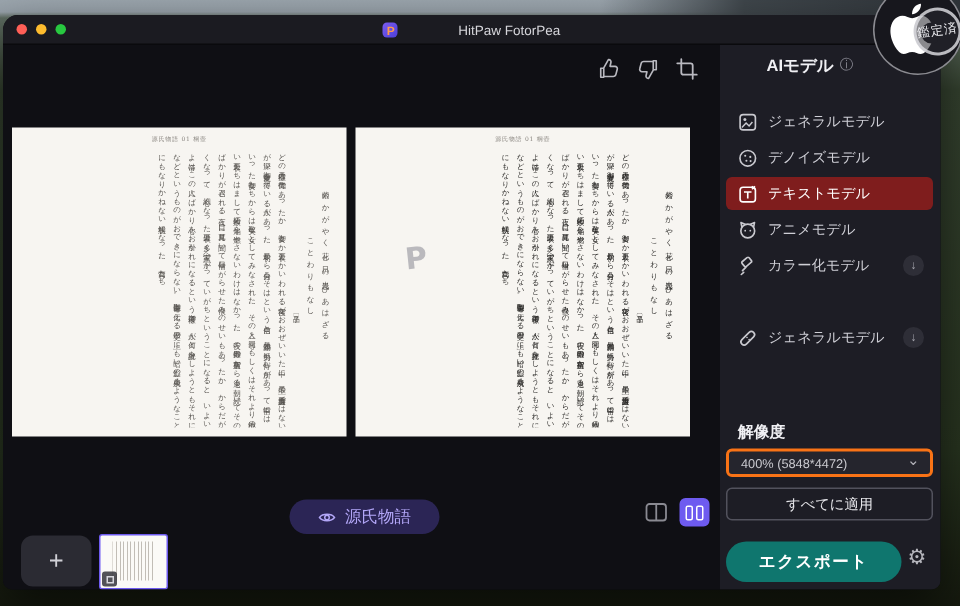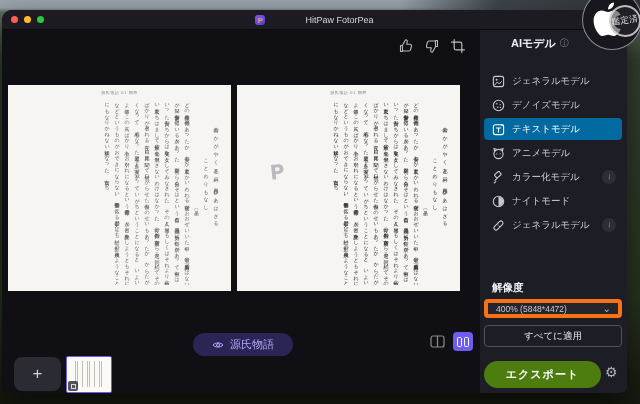--- a/index.html
+++ b/index.html
@@ -76,35 +76,35 @@
   .thumb-badge i { position:absolute; left:2.5px; top:2.5px; width:5px; height:5px; border:1px solid #d8d8de; display:block; }
 
   
   .panel { position:absolute; right:0; top:0; width:147px; height:363px; background:#1d1d25; }
   .panel-header { position:absolute; left:12px; top:6px; display:flex; align-items:center; gap:4px; }
   .panel-header b { color:#f0f0f4; font-size:11px;margin-left:19px; }
   .info-glyph { color:#8a8a94; font-size:9px; }
   .model-item { position:absolute; left:4px; width:138px; height:22px; border-radius:4px;
     display:flex; align-items:center; gap:7px; padding-left:8px; }
   .model-item .lbl { font-size:9.5px; color:#cfcfd6; white-space:nowrap; }
-  .model-item.selected { background:#0369a1; }
+  .model-item.selected { background:#7f1d1d; }
   .model-item.selected .lbl { color:#ffffff; }
   .model-item svg { flex:0 0 auto; display:block; }
   .dl-badge { position:absolute; right:6px; width:14px; height:14px; border-radius:50%; background:#2e2e37;
     color:#a6a6ae; font-size:8px; line-height:14px; text-align:center; }
 
   .res-label { position:absolute; left:12px; top:251px; color:#f0f0f4; font-size:10.5px; font-weight:bold; }
   .res-select { position:absolute; left:4px; top:269px; width:138px; height:19px; background:#25252d;
-    border:4px solid #f97316; border-radius:4px; display:flex; align-items:center; }
+    border:2px solid #f97316; border-radius:4px; display:flex; align-items:center; }
   .res-select .val { margin-left:8px; font-size:8.5px; color:#c9c9cf; }
   .res-select .chev { position:absolute; right:7px; top:0px; color:#b5b5bc; font-size:10px; }
   .apply-btn { position:absolute; left:4px; top:295px; width:138px; height:22px; border:1px solid #52525d;
     border-radius:4px; display:flex; align-items:center; justify-content:center; color:#e8e8ec; font-size:9.5px; }
   .export-btn { position:absolute; left:4px; top:331px; width:117px; height:27px; border-radius:14px;
-    background:#4d7c0f; display:flex; align-items:center; justify-content:center;
+    background:#0f766e; display:flex; align-items:center; justify-content:center;
     color:#fff; font-size:11px; font-weight:bold; letter-spacing:1px; }
   .gear { position:absolute; left:125px; top:334px; color:#b5b5bc; font-size:14px;
     font-family:"DejaVu Sans",sans-serif; }
 
   
   .apple-badge { position:absolute; left:582px; top:-10px; width:60px; height:60px; border-radius:50%;
     background:#17171d; border:1.5px solid rgba(235,235,240,.55); }
   .stamp { position:absolute; left:26px; top:14px; width:32px; height:32px; border-radius:50%;
     border:2px solid rgba(225,225,230,.8); background:rgba(40,40,48,.55);
     display:flex; align-items:center; justify-content:center; transform:rotate(-8deg); }
@@ -255,27 +255,20 @@
 
         <div class="model-item" style="top:136px">
           <svg width="13" height="13" viewBox="0 0 13 13">
             <rect x="3.2" y="1.2" width="6" height="4.2" rx="1" transform="rotate(-40 6.5 4)" fill="none" stroke="#c9c9cf" stroke-width="1.1"></rect>
             <path d="M5.2 7.2 L3 9.4 M3.8 10.6 l-1.6 1.4" fill="none" stroke="#c9c9cf" stroke-width="1.1" stroke-linecap="round"></path>
           </svg>
           <span class="lbl">カラー化モデル</span>
           <span class="dl-badge">↓</span>
         </div>
 
-        <div class="model-item" style="top:160px">
-          <svg width="13" height="13" viewBox="0 0 13 13">
-            <circle cx="6.5" cy="6.5" r="5.2" fill="none" stroke="#c9c9cf" stroke-width="1.1"></circle>
-            <path d="M6.5 1.8 a4.7 4.7 0 0 1 0 9.4 z" fill="#c9c9cf"></path>
-          </svg>
-          <span class="lbl">ナイトモード</span>
-        </div>
 
         <div class="model-item" style="top:184px">
           <svg width="13" height="13" viewBox="0 0 13 13">
             <rect x="1" y="4.4" width="11" height="4.2" rx="2.1" transform="rotate(-45 6.5 6.5)" fill="none" stroke="#c9c9cf" stroke-width="1.1"></rect>
             <circle cx="6" cy="6" r=".55" fill="#c9c9cf"></circle>
               <circle cx="7.4" cy="7.4" r=".55" fill="#c9c9cf"></circle>
           </svg>
           <span class="lbl">ジェネラルモデル</span>
           <span class="dl-badge">↓</span>
         </div>

